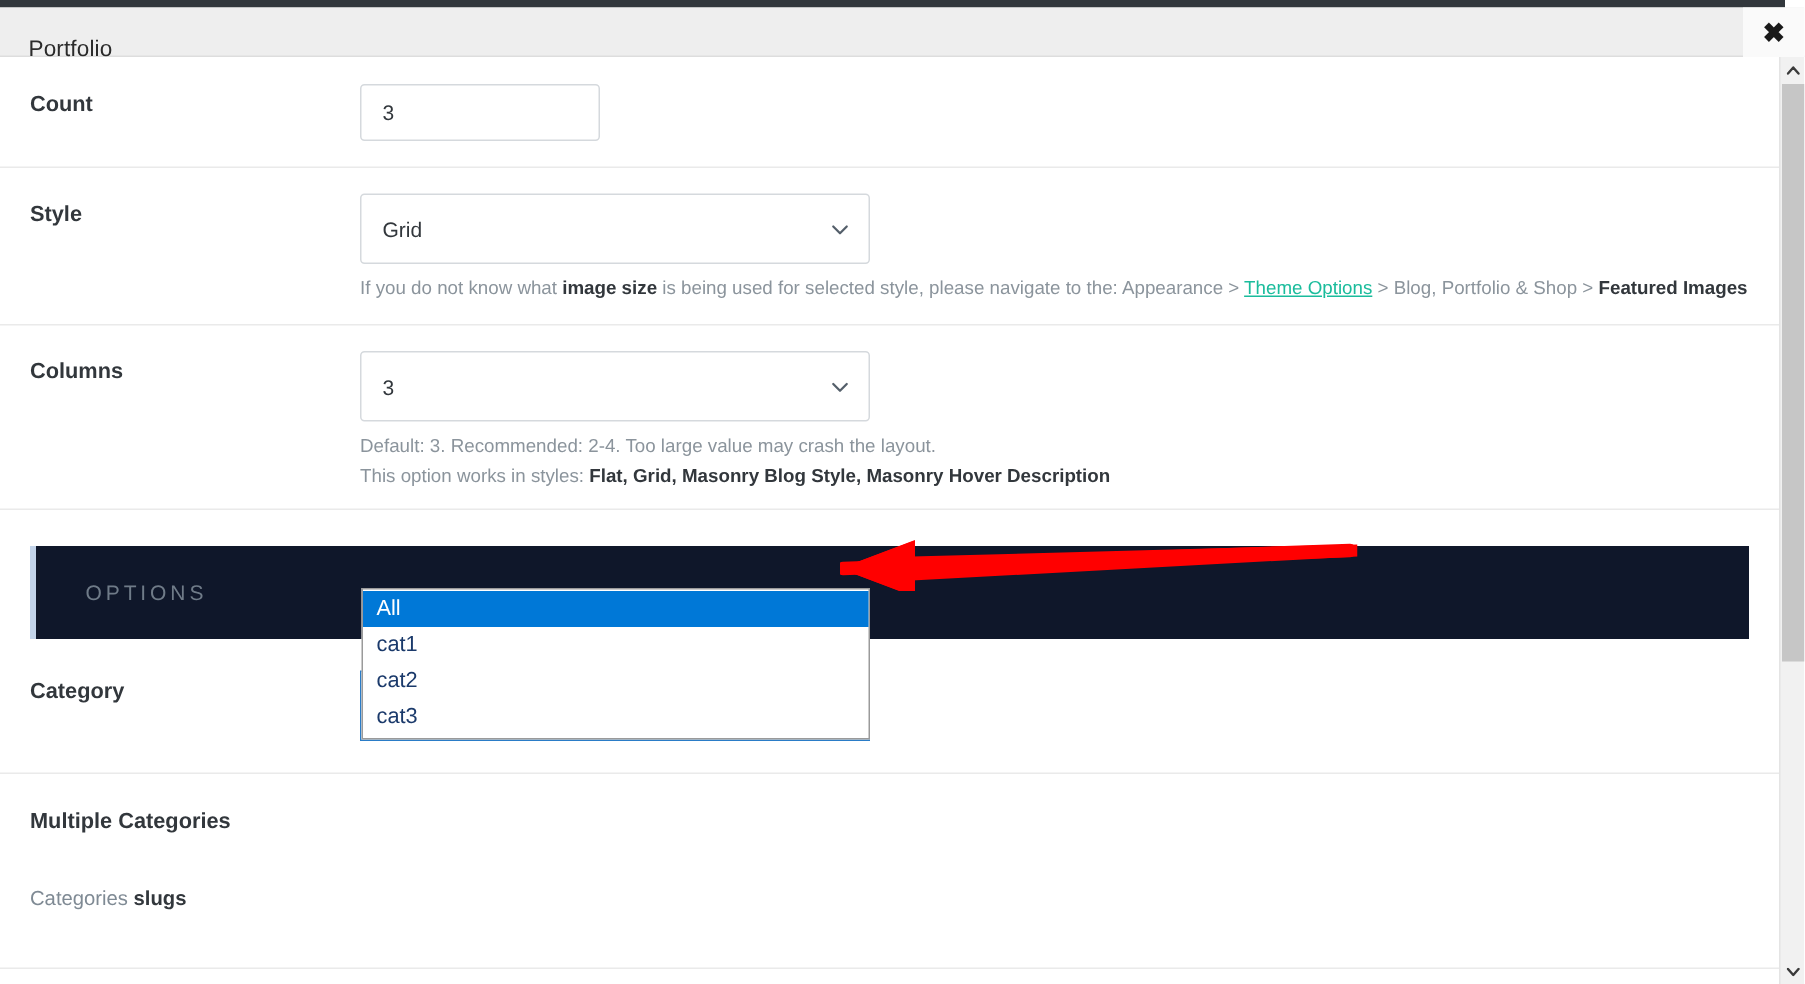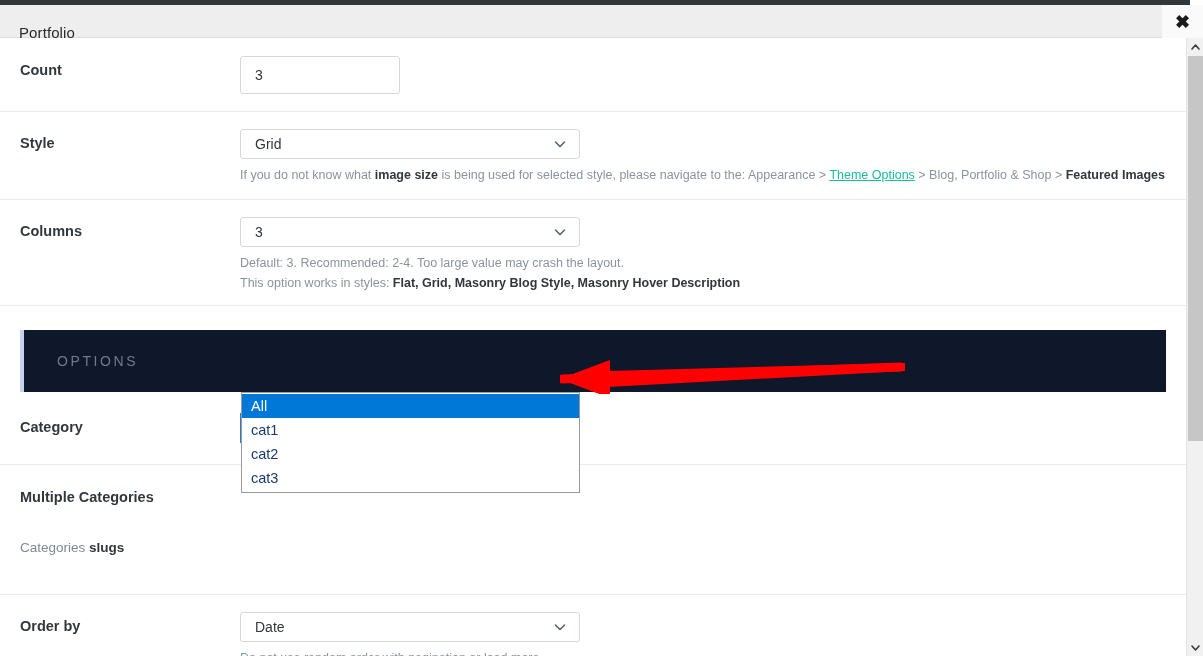--- a/index.html
+++ b/index.html
@@ -119,21 +119,21 @@
     padding: 0 14px;
     font-size: 14px;
     color: #32373c;
     font-family: "Liberation Sans", sans-serif;
     outline: none;
   }
 
   .select-box {
     position: relative;
     width: 340px;
-    height: 30px;
+    height: 47px;
     border: 1px solid #d5d9dd;
     border-radius: 3px;
     background: #ffffff;
     display: flex;
     align-items: center;
     padding: 0 14px;
     font-size: 14px;
     color: #32373c;
     cursor: pointer;
     user-select: none;

